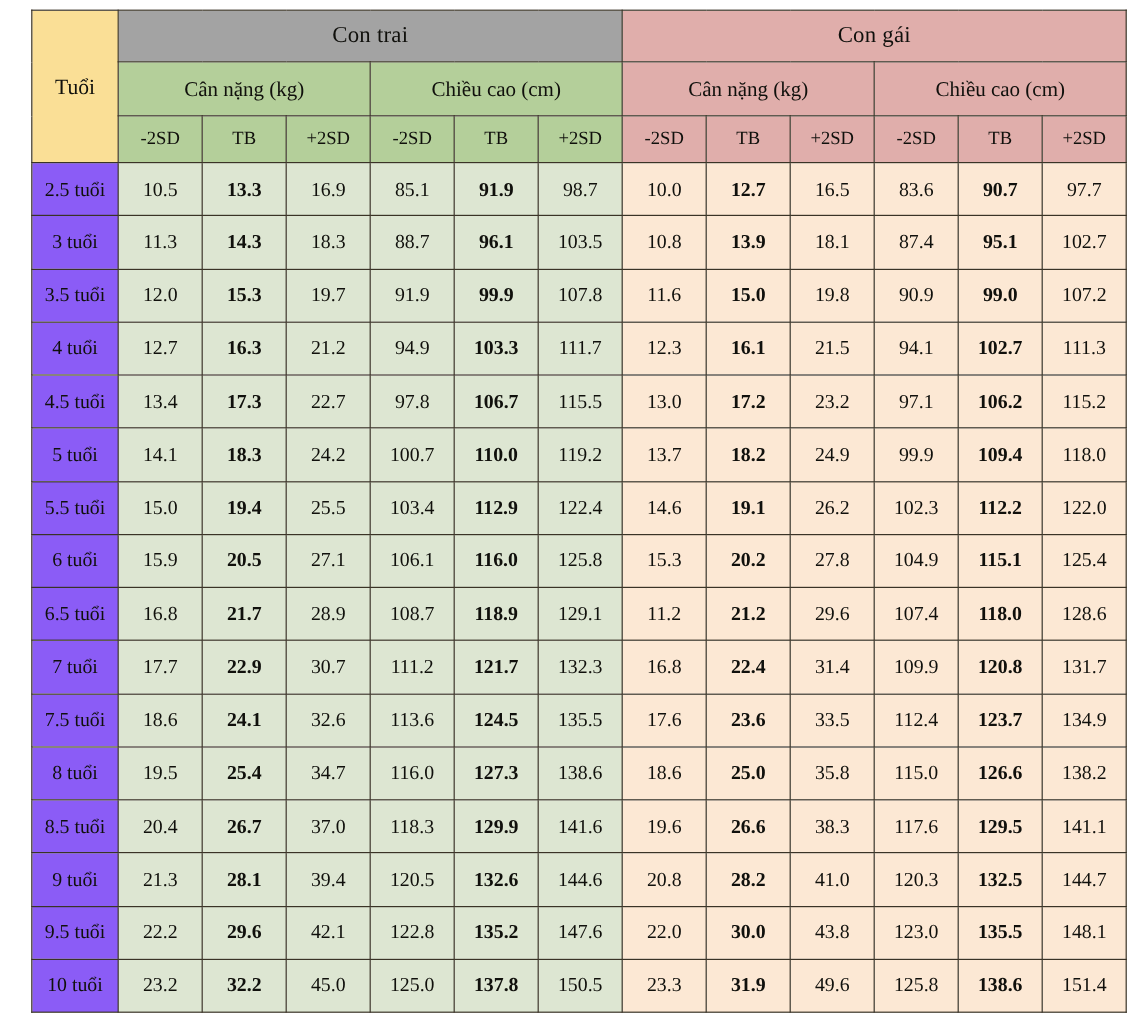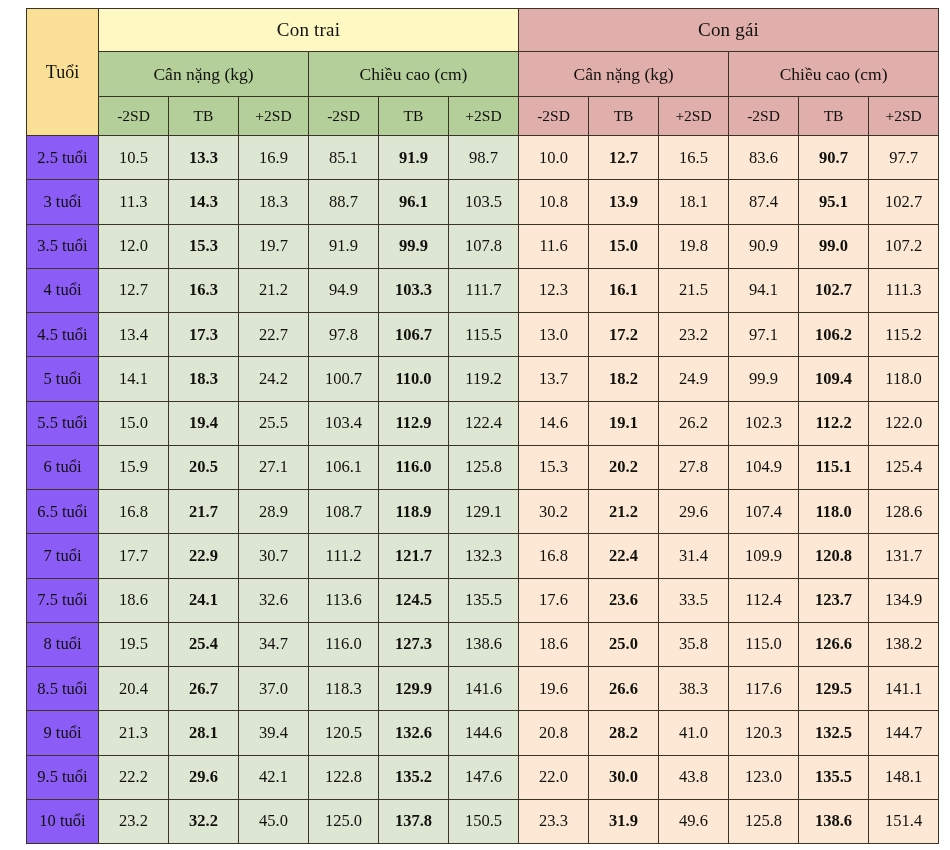--- a/index.html
+++ b/index.html
@@ -37,21 +37,21 @@
     color: #10100c;
     overflow: hidden;
     white-space: nowrap;
   }
   
   col.c-age   { width: 72px; }
   col.c-data  { width: 70px; }
 
   
   th.gender-boy {
-    background: #fef9c3;
+    background: #a3a3a3;
     font-weight: bold;
     font-size: 19px;
     height: 42px;
     letter-spacing: 0.2px;
   }
   th.gender-girl {
     background: #e0aeab;
     font-weight: bold;
     font-size: 19px;
     height: 42px;
@@ -278,21 +278,21 @@
           <td class="v-girl">125.4</td>
         </tr>
         <tr>
           <td class="age-cell">6.5 tuổi</td>
           <td class="v-boy">16.8</td>
           <td class="v-boy tb">21.7</td>
           <td class="v-boy">28.9</td>
           <td class="v-boy">108.7</td>
           <td class="v-boy tb">118.9</td>
           <td class="v-boy">129.1</td>
-          <td class="v-girl">30.2</td>
+          <td class="v-girl">11.2</td>
           <td class="v-girl tb">21.2</td>
           <td class="v-girl">29.6</td>
           <td class="v-girl">107.4</td>
           <td class="v-girl tb">118.0</td>
           <td class="v-girl">128.6</td>
         </tr>
         <tr>
           <td class="age-cell">7 tuổi</td>
           <td class="v-boy">17.7</td>
           <td class="v-boy tb">22.9</td>

